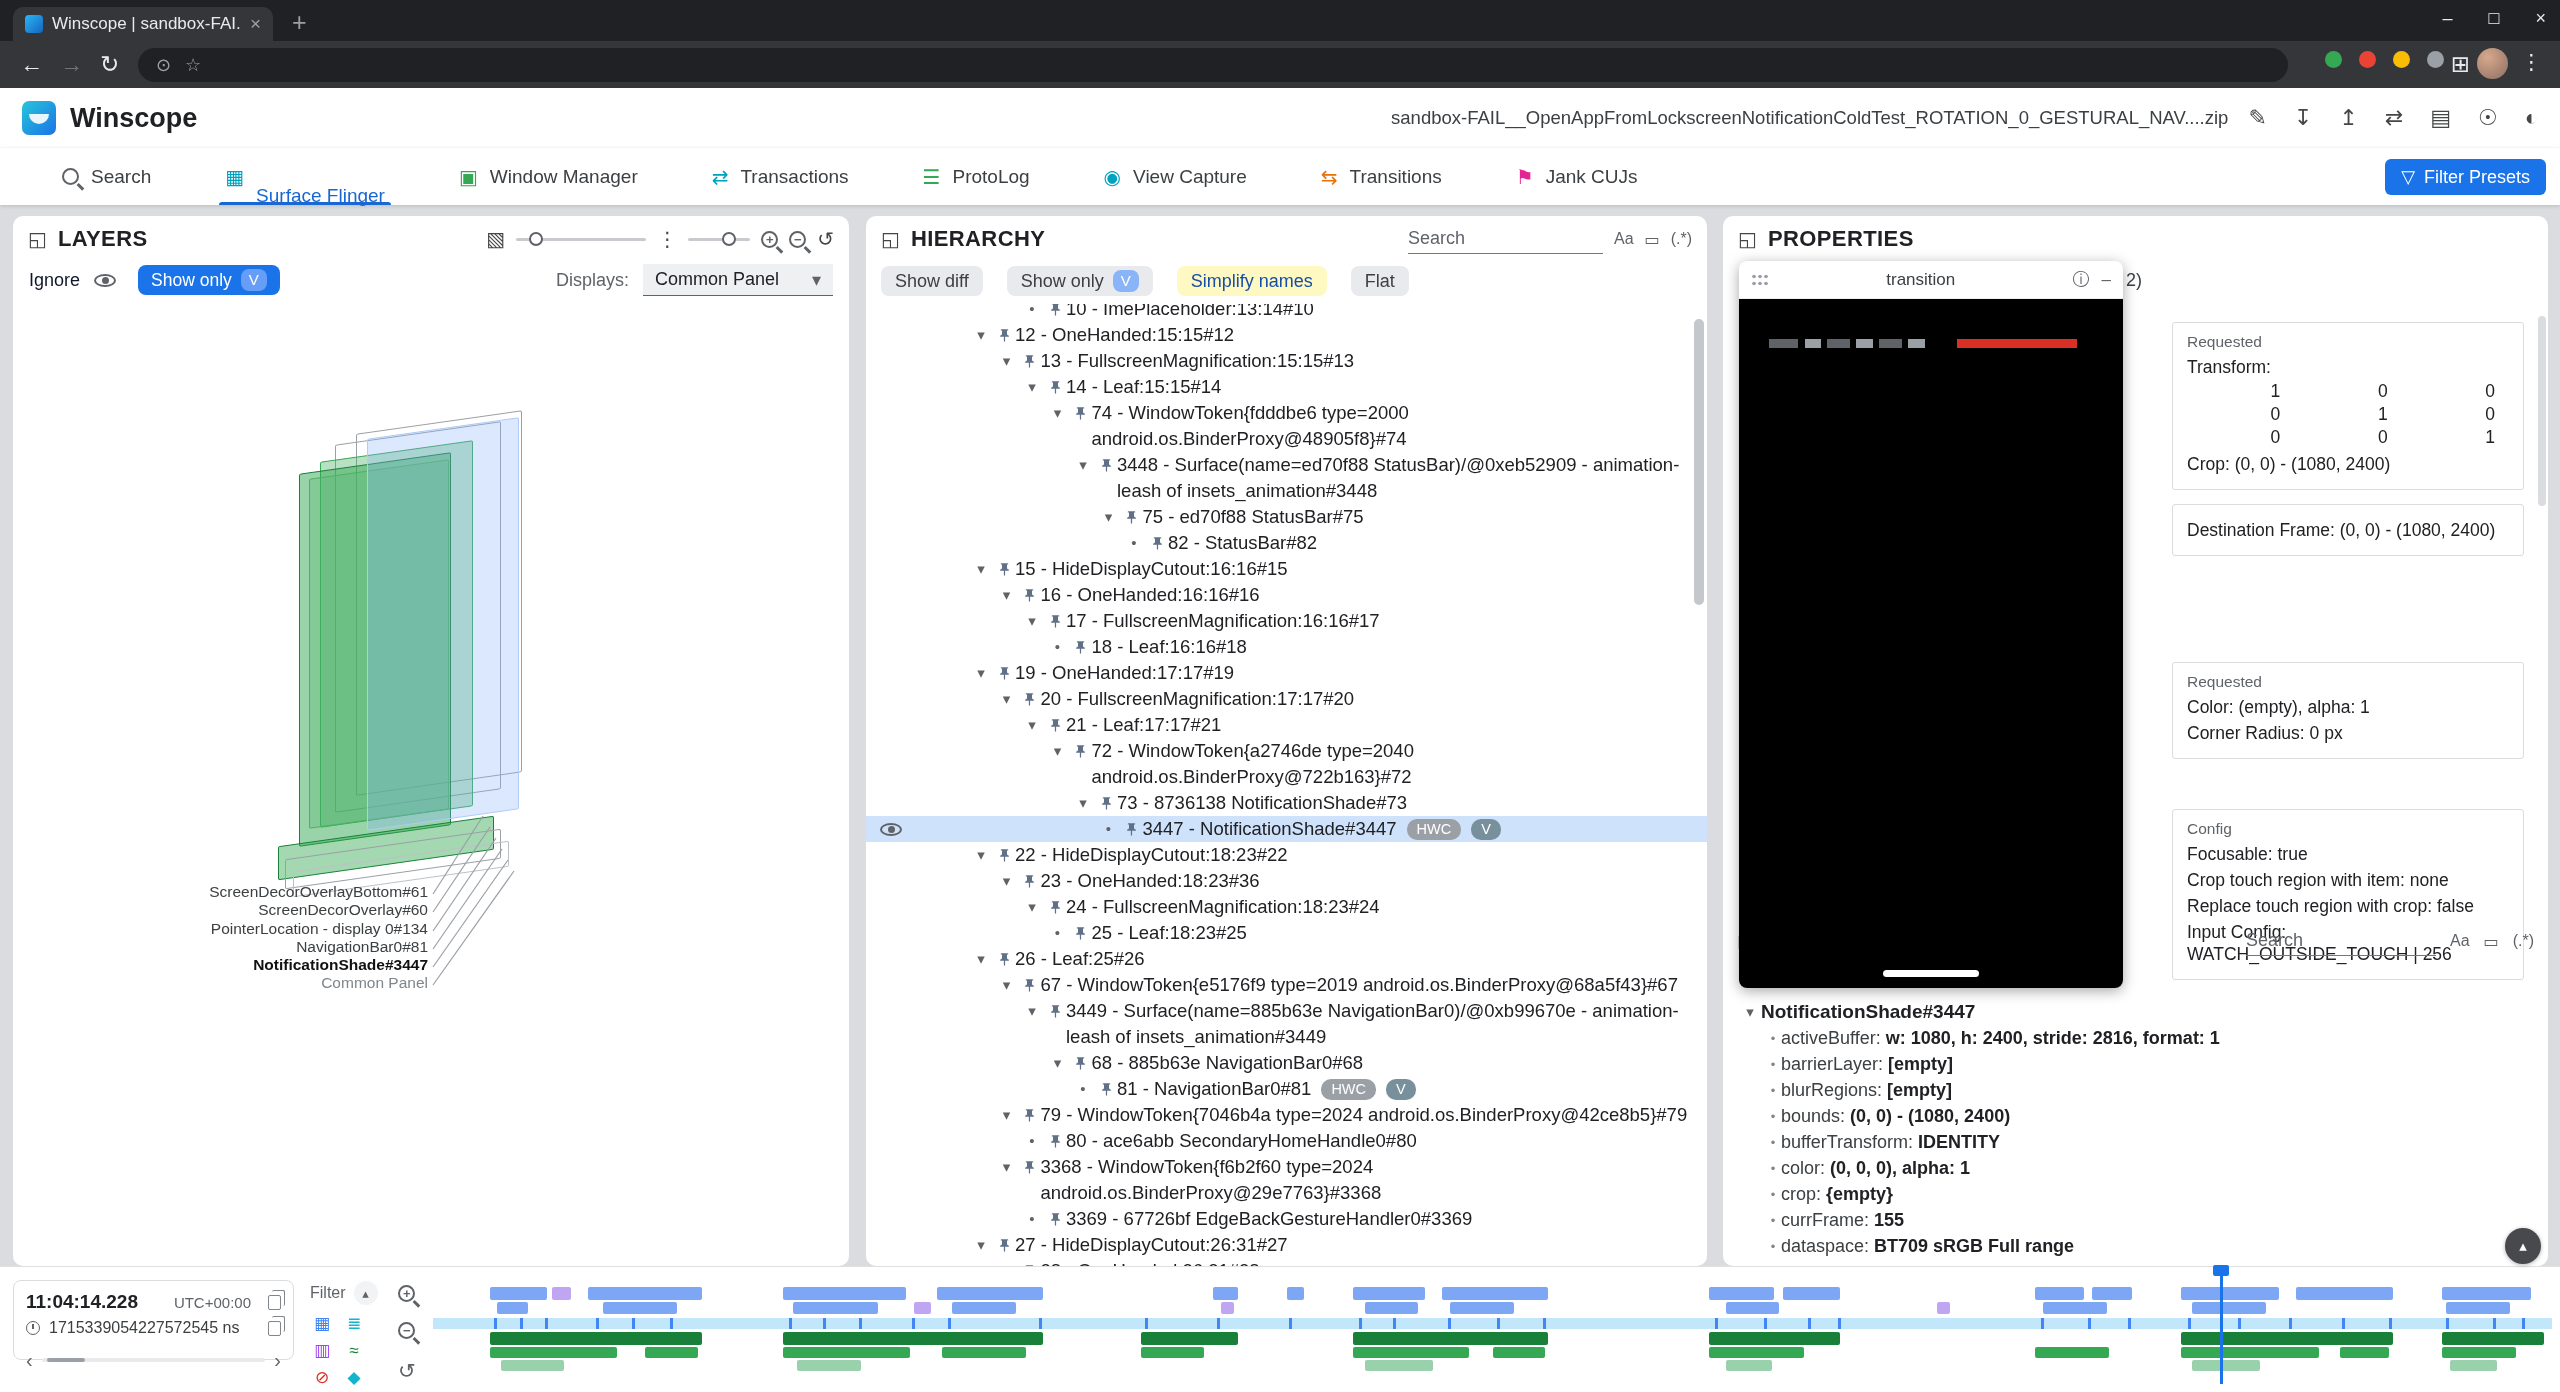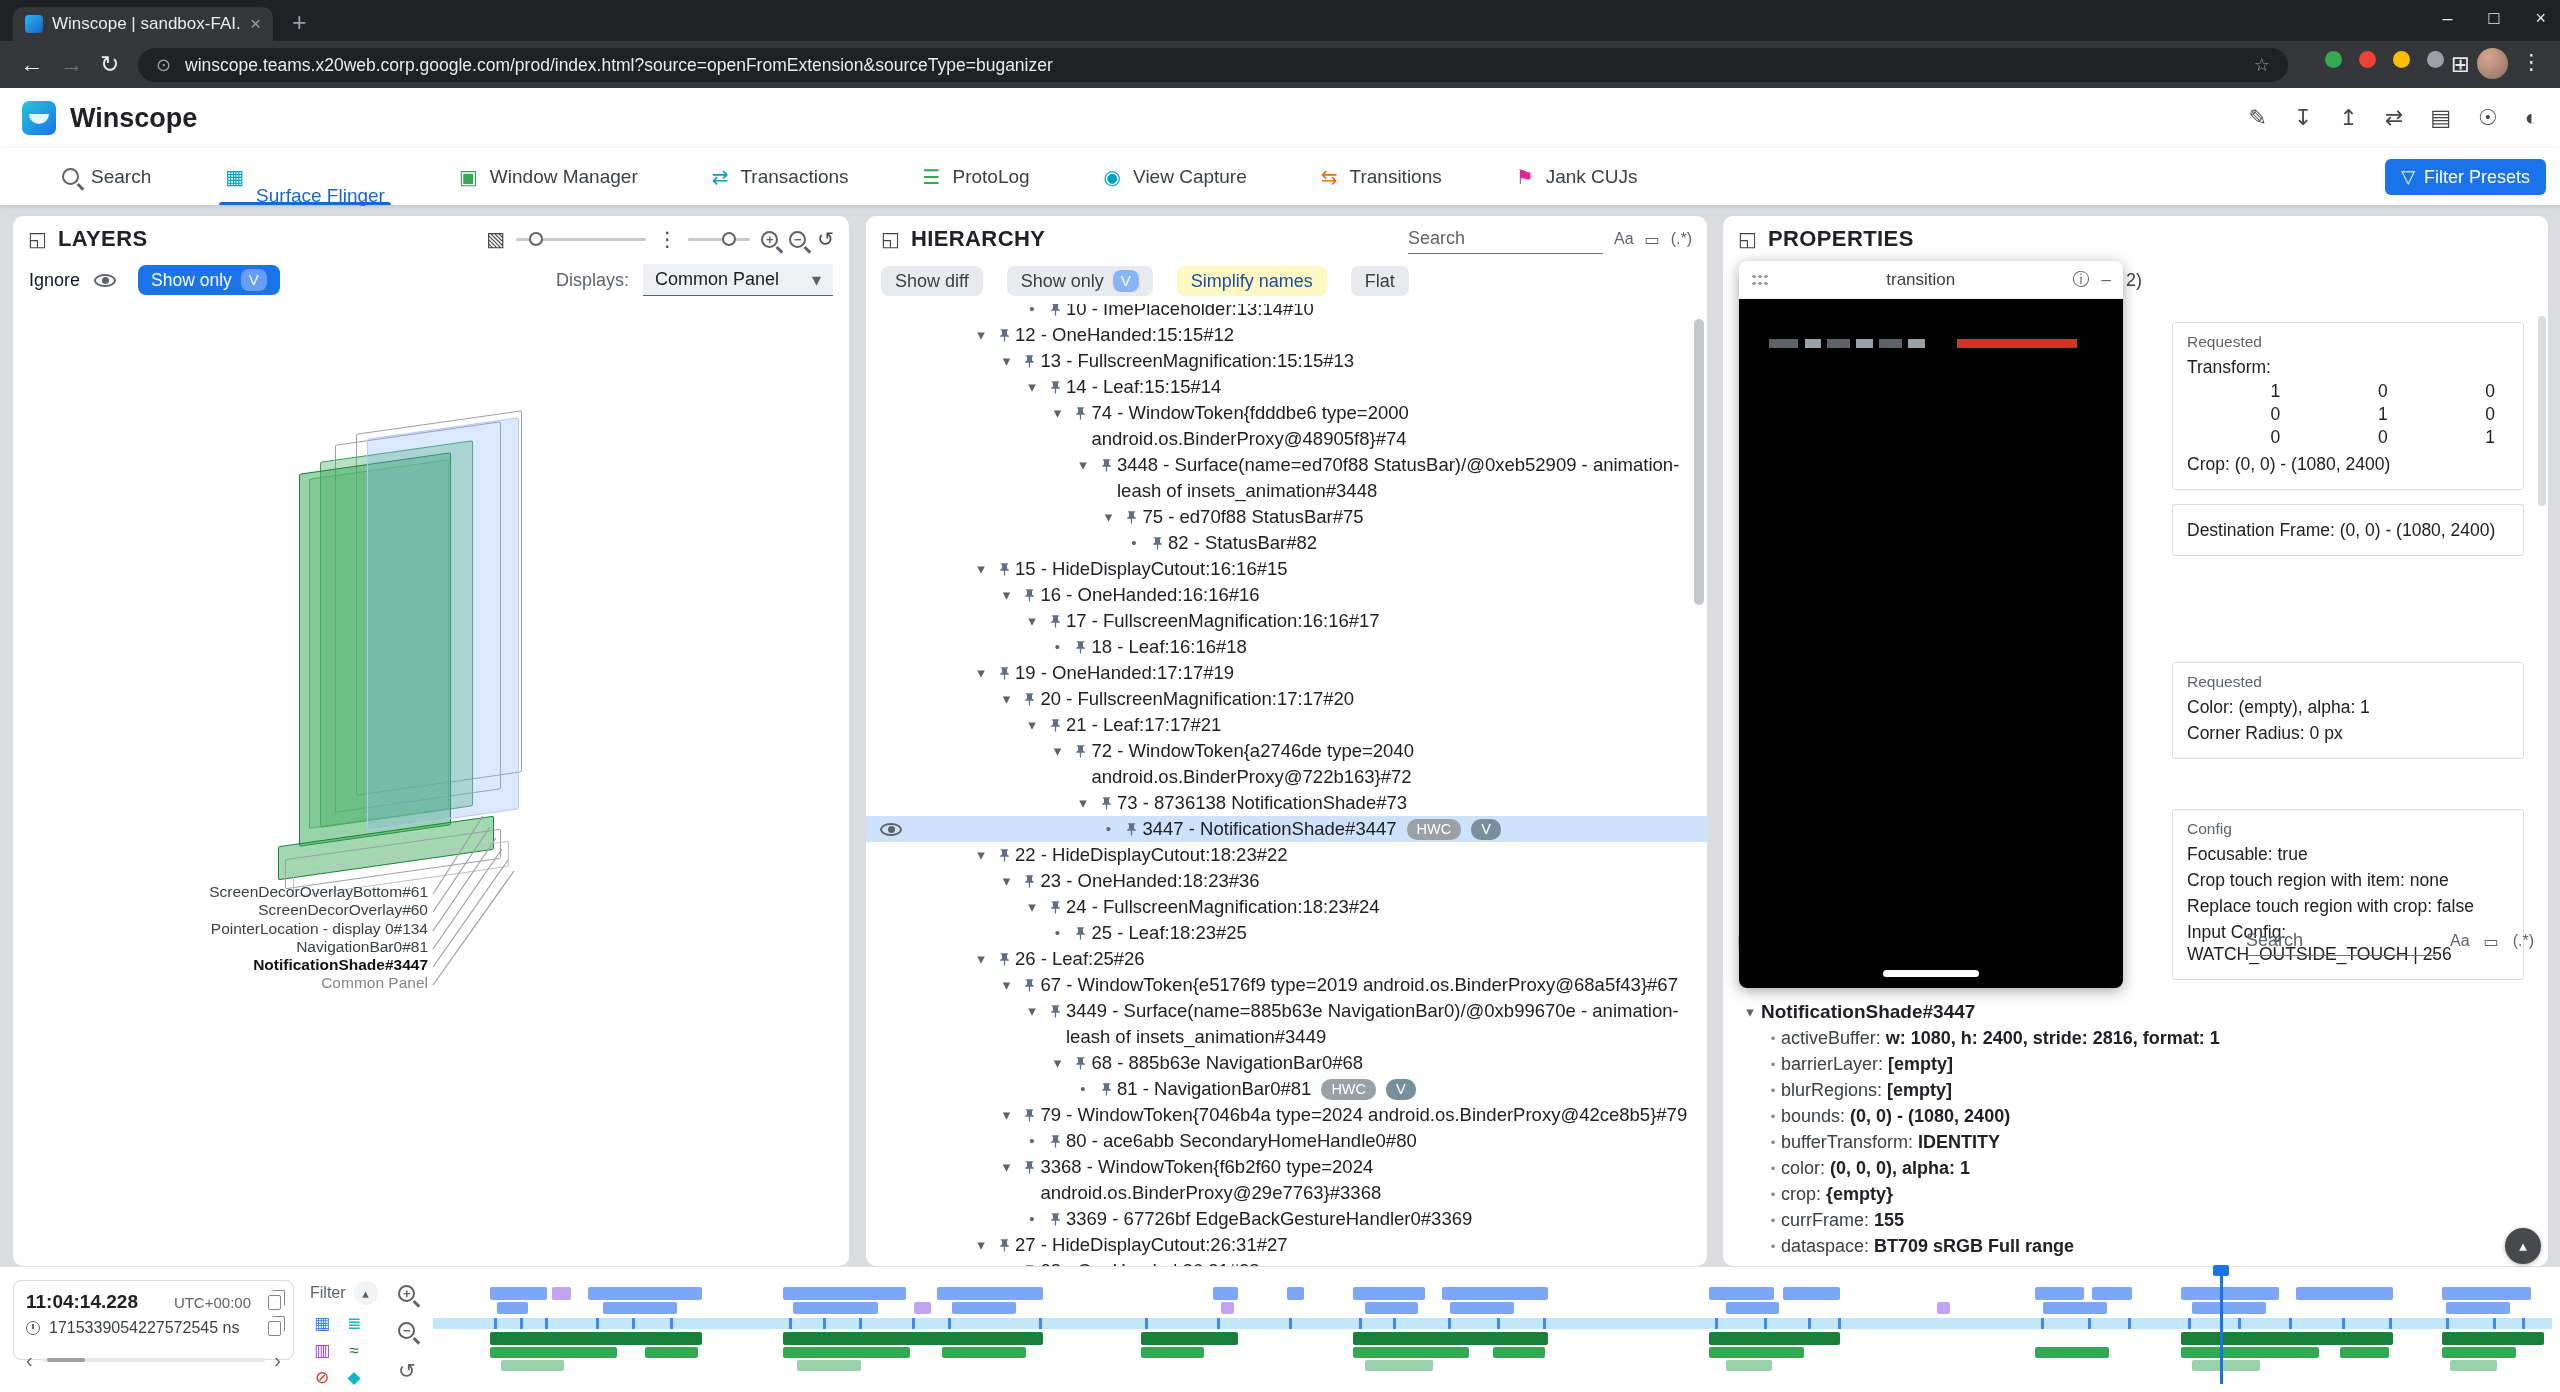--- a/index.html
+++ b/index.html
@@ -175,38 +175,38 @@
     <span>×</span>
   </div>
 </div>
 
 <div id="urlbar">
   <span class="navic" style="left:20px">←</span>
   <span class="navic dis" style="left:60px">→</span>
   <span class="navic" style="left:100px">↻</span>
   <div class="omnibox">
     <span class="omni-ic">⊙</span>
-    <span class="omni-url">winscope.teams.x20web.corp.google.com/prod/index.html?source=openFromExtension&amp;sourceType=buganizer</span>
     <span class="omni-ic">☆</span>
   </div>
   <div id="ext-icons">
       <span class="extdot" style="background: rgb(52, 168, 83);"></span>
       <span class="extdot" style="background: rgb(234, 67, 53);"></span>
       <span class="extdot" style="background: rgb(251, 188, 4);"></span>
       <span class="extdot" style="background: rgb(154, 160, 166);"></span>
     </div>
   <span class="navic" style="right:90px; position:absolute;">⊞</span>
   <span class="avatar"></span>
   <span class="kebab">⋮</span>
 </div>
 
 <div id="appheader">
   <span class="logo"></span>
   <span class="appname">Winscope</span>
   <span class="hspacer"></span>
+  <span class="tracefile">sandbox-FAIL__OpenAppFromLockscreenNotificationColdTest_ROTATION_0_GESTURAL_NAV....zip</span>
   <div id="hdr-actions">
       <span class="hact">✎</span>
       <span class="hact">↧</span>
       <span class="hact">↥</span>
       <span class="hact">⇄</span>
       <span class="hact">▤</span>
       <span class="hact">☉</span>
       <span class="hact">◐</span>
     </div>
 </div>

